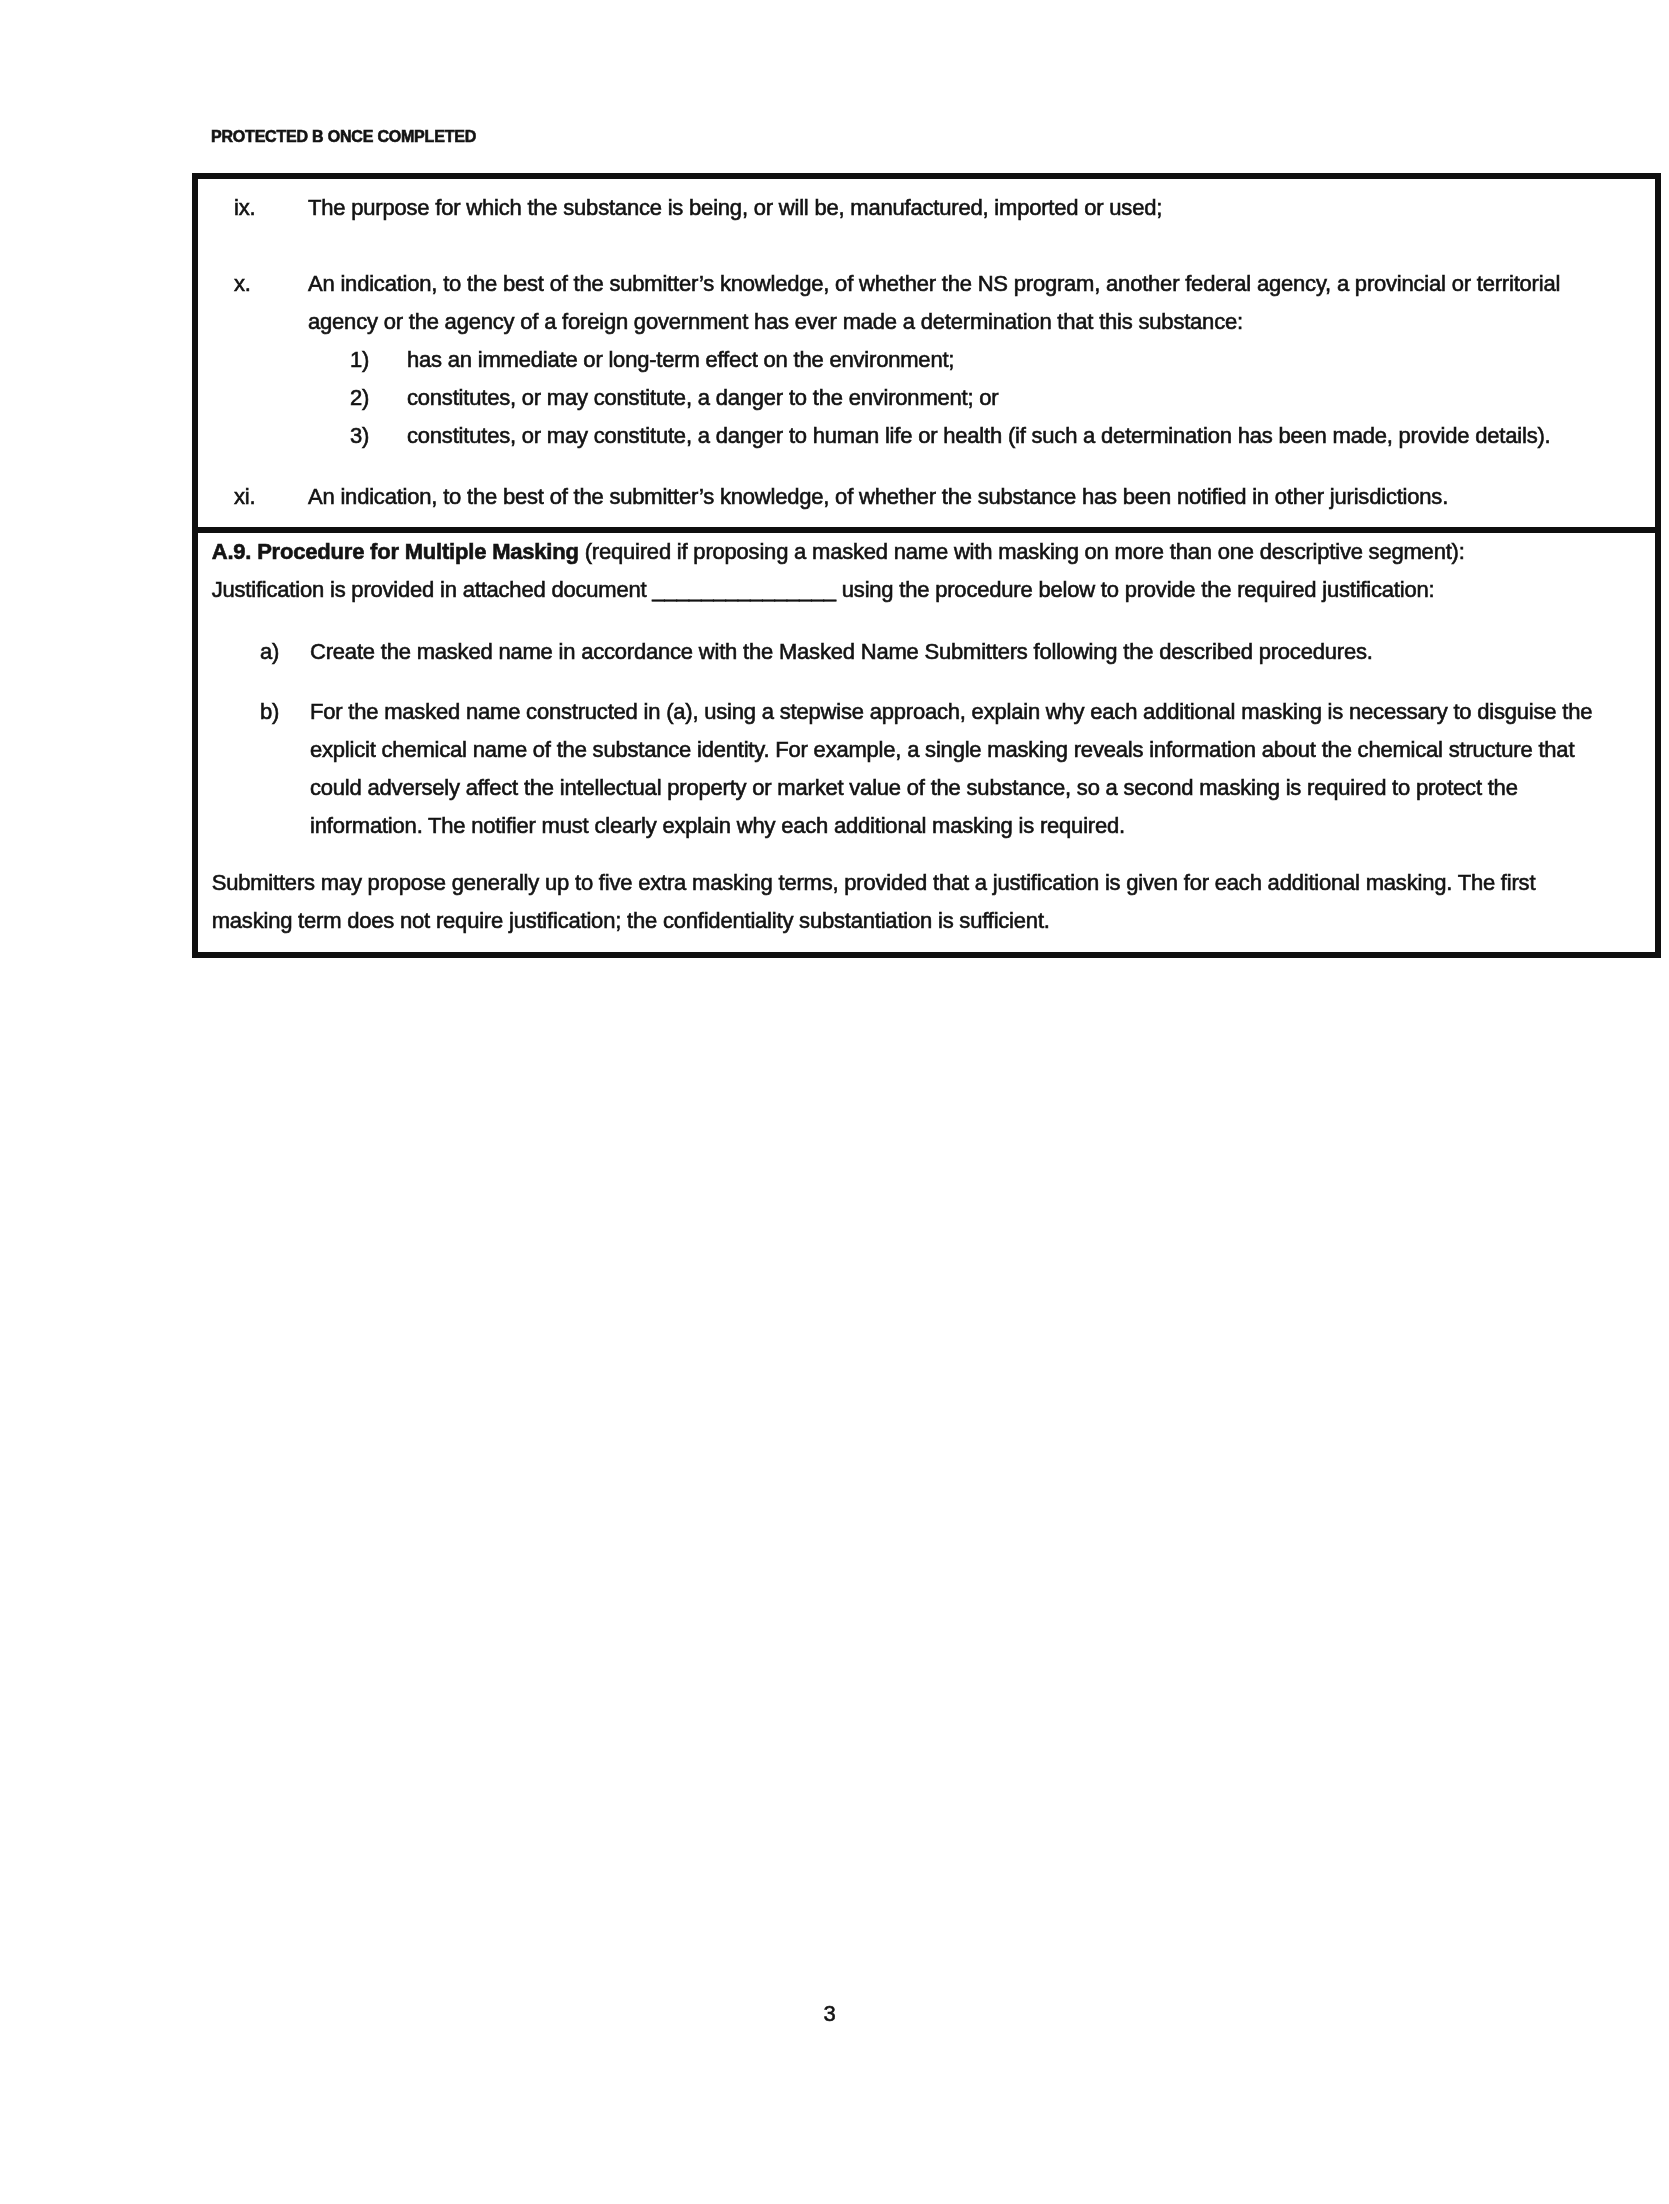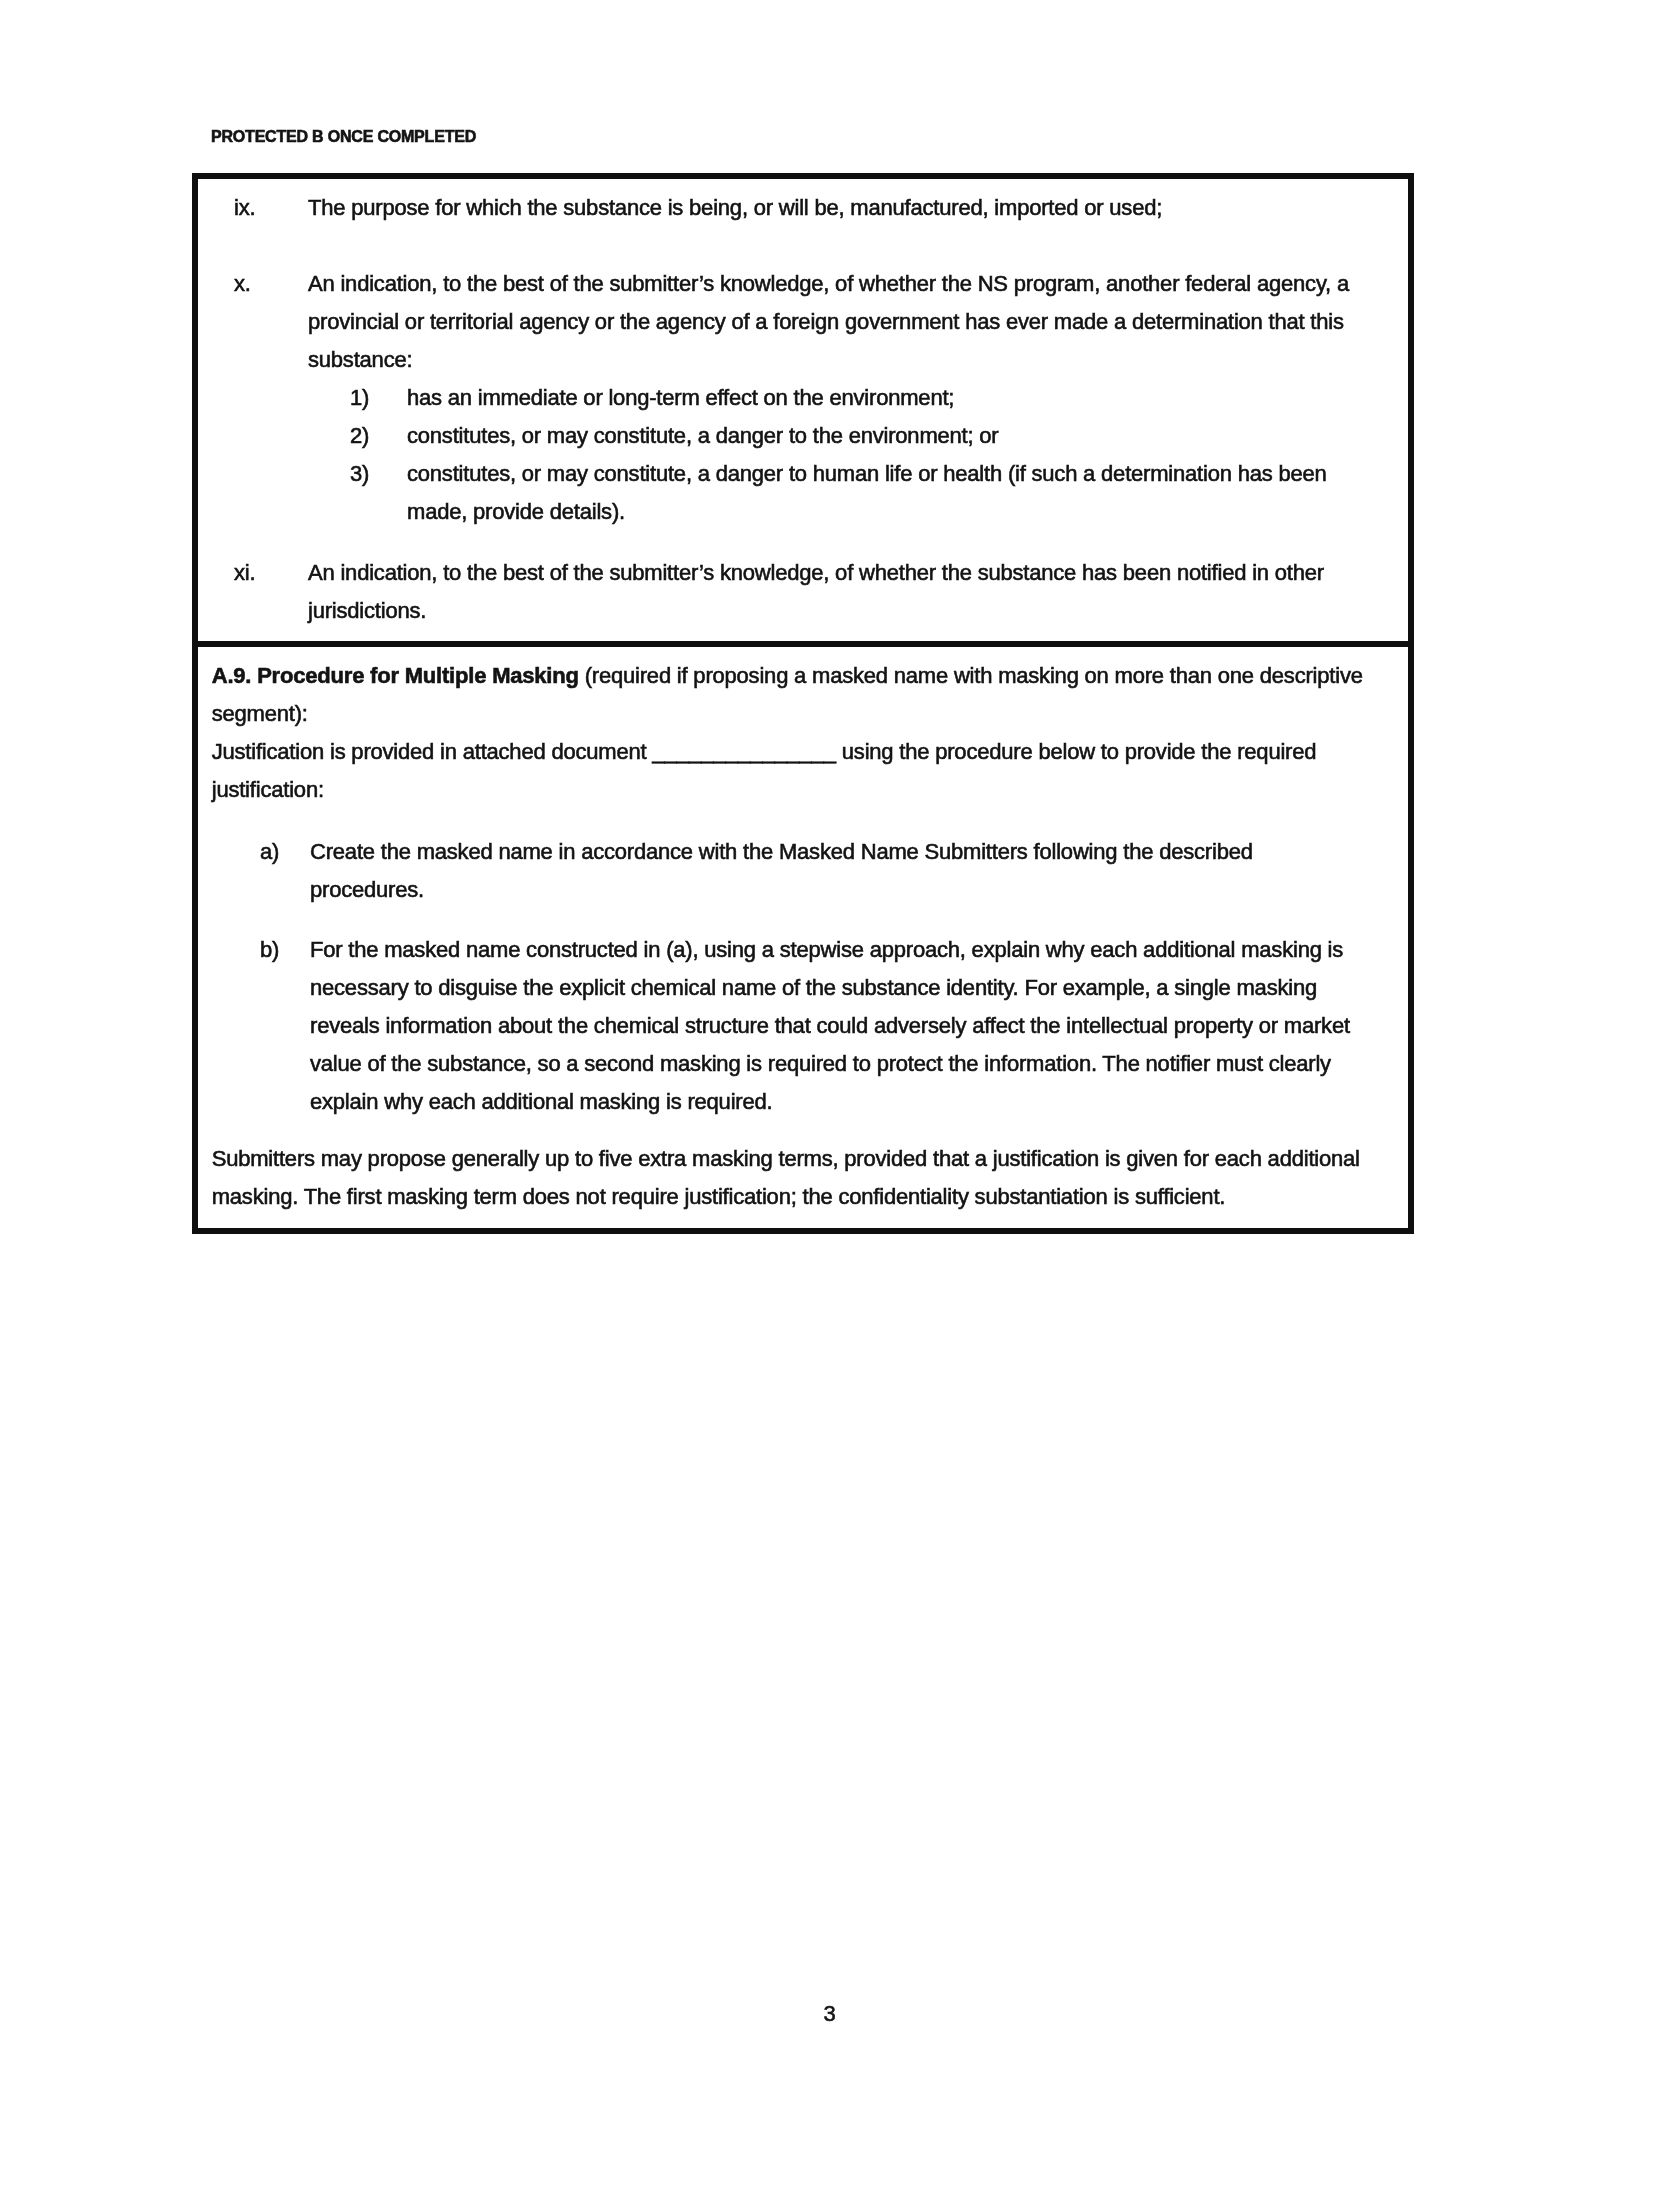--- a/index.html
+++ b/index.html
@@ -24,31 +24,31 @@
     position: absolute;
     left: 211px;
     top: 118px;
     font-size: 16px;
     font-weight: 700;
   }
   .form-box {
     position: absolute;
     left: 192px;
     top: 173px;
-    width: 1222px;
+    width: 1469px;
     box-sizing: border-box;
     border: 6px solid #0f0f0f;
     background: #ffffff;
   }
   .sec1 { padding: 10.3px 34px 10.3px 0; }
   .divider {
     height: 0;
     border-top: 6.8px solid #0f0f0f;
   }
-  .sec2 { padding: 10px 43px 12px 0; }
+  .sec2 { padding: 0 43px 12px 0; }
 
   
   .num-item { display: flex; align-items: flex-start; }
   .num-item.gap-lg { margin-top: 38px; }
   .num-item.gap-md { margin-top: 23px; }
   .num-label { flex: 0 0 74px; margin-left: 36px; }
   .num-body { flex: 1; }
 
   
   .sub-item { display: flex; align-items: flex-start; }

